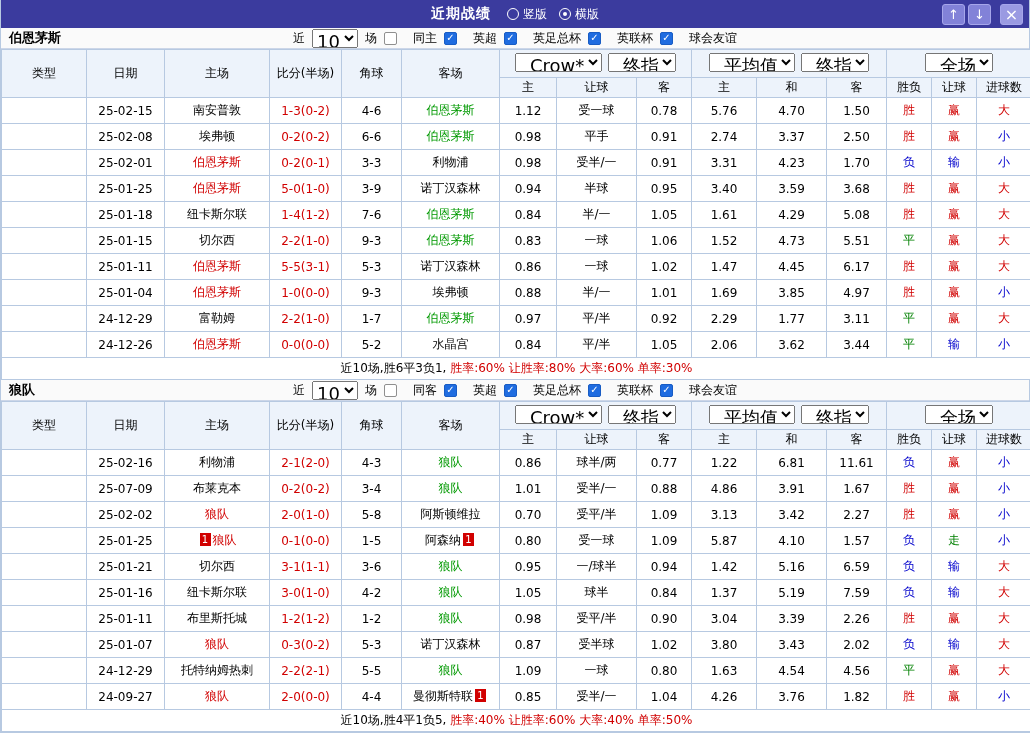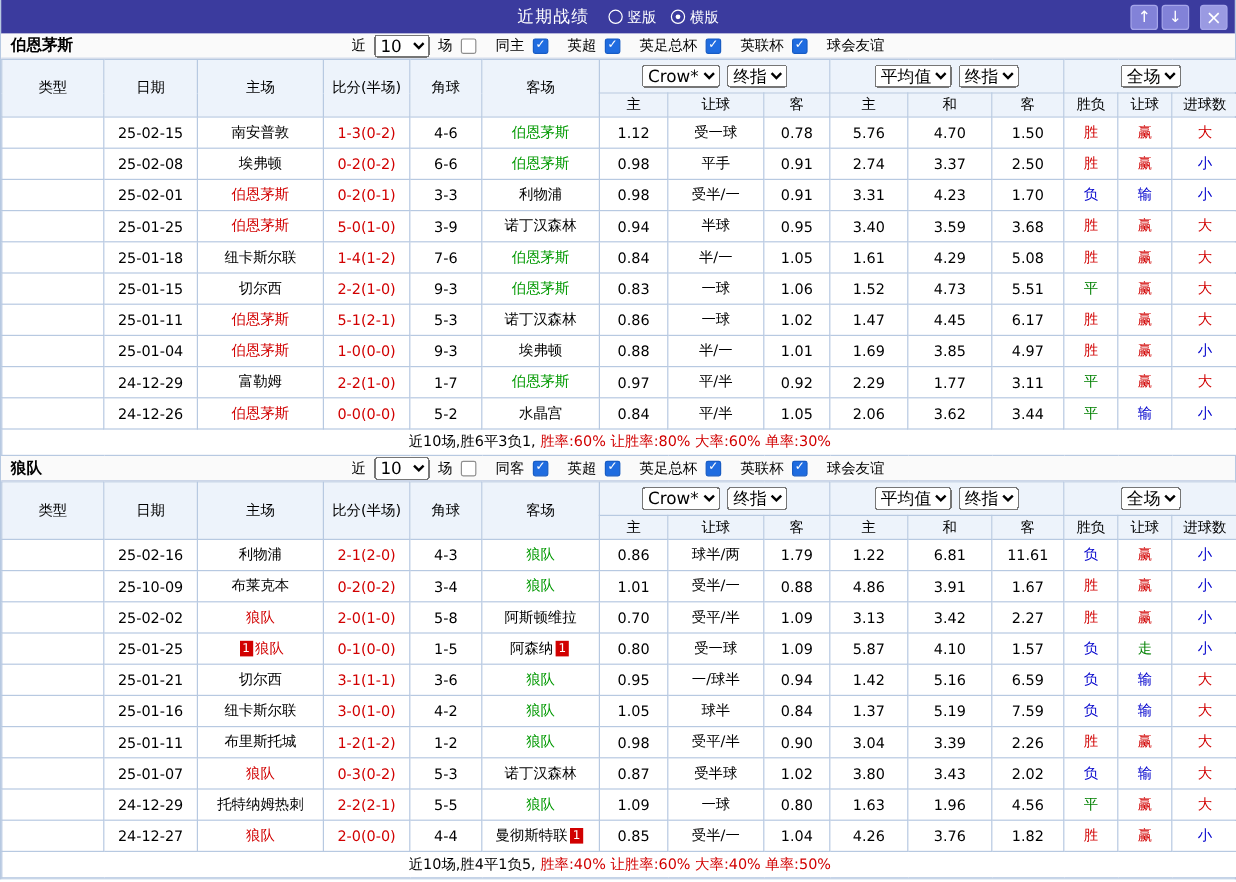--- a/index.html
+++ b/index.html
@@ -17,21 +17,21 @@
   .topbar {
     height:28px; background:#3b3b9e; color:#fff;
     display:flex; align-items:center; position:relative;
   }
   .tb-center {
     position:absolute; left:0; right:0;
     display:flex; justify-content:center; align-items:center; gap:16px;
     pointer-events:none;
   }
   .tb-center * { pointer-events:auto; }
-  .tb-title { font-weight:normal; font-size:14px; letter-spacing:1px; }
+  .tb-title { font-weight:bold; font-size:14px; letter-spacing:1px; }
   .radio { display:inline-flex; align-items:center; gap:4px; cursor:pointer; font-size:12px; }
   .ring {
     width:12px; height:12px; border:1px solid #fff; border-radius:50%;
     display:inline-block; position:relative; background:transparent;
   }
   .ring.sel::after {
     content:""; position:absolute; left:3px; top:3px;
     width:4px; height:4px; border-radius:50%; background:#fff;
   }
   .tb-btns { margin-left:auto; display:flex; gap:3px; padding-right:6px; position:relative; z-index:2; }
@@ -52,33 +52,33 @@
     position:absolute; left:0; right:0;
     display:flex; justify-content:center; align-items:center; gap:7px;
   }
   .flt { display:inline-flex; align-items:center; gap:16px; cursor:pointer; }
   .cb {
     width:13px; height:13px; border:1px solid #8f8f8f; background:#fff; border-radius:2px;
     display:inline-flex; align-items:center; justify-content:center;
     font-size:10px; line-height:1; color:#fff;
   }
   .cb.checked { background:#1f6ce0; border-color:#185cc4; }
-  select { font-size:14px; height:19px; font-family:inherit; }
+  select { font-size:18px; height:19px; font-family:inherit; }
   .cnt { width:46px; }
 
   
   table.grid { width:1030px; border-collapse:collapse; table-layout:fixed; }
   .grid th, .grid td {
     border:1px solid #b7c9e1; text-align:center; padding:0 2px;
     overflow:hidden; white-space:nowrap; font-weight:normal;
   }
   .grid thead th { background:#edf3fb; }
   .grid thead tr:first-child th { height:28px; }
   .grid thead tr:nth-child(2) th { height:20px; }
-  .selcell select { margin:0 3px; }
+  .selcell select { margin:0 3px;padding-left:10px; }
   .grid tbody td { height:26px; background:#fff; }
   .lg { color:#fff; }
   .lg-red { background:#e2231a; }
   .lg-blue { background:#0000cc; }
   .score { color:#d10000; }
   .hl-home { color:#d10000; }
   .hl-away { color:#009900; }
   .t-red { color:#d10000; }
   .t-blue { color:#0000cc; }
   .t-green { color:#008000; }
@@ -288,21 +288,21 @@
               <td>4.73</td>
               <td>5.51</td>
               <td class="t-green">平</td>
               <td class="t-red">赢</td>
               <td class="t-red">大</td>
             </tr>
             <tr>
               <td class="lg lg-blue">英足总杯</td>
               <td>25-01-11</td>
               <td class="hl-home"><span>伯恩茅斯</span></td>
-              <td class="score">5-1(2-1)</td>
+              <td class="score">5-5(3-1)</td>
               <td>5-3</td>
               <td><span>诺丁汉森林</span></td>
               <td>0.86</td>
               <td>一球</td>
               <td>1.02</td>
               <td>1.47</td>
               <td>4.45</td>
               <td>6.17</td>
               <td class="t-red">胜</td>
               <td class="t-red">赢</td>
@@ -447,31 +447,31 @@
       <tbody>
             <tr>
               <td class="lg lg-red">英超</td>
               <td>25-02-16</td>
               <td><span>利物浦</span></td>
               <td class="score">2-1(2-0)</td>
               <td>4-3</td>
               <td class="hl-away"><span>狼队</span></td>
               <td>0.86</td>
               <td>球半/两</td>
-              <td>1.79</td>
+              <td>0.77</td>
               <td>1.22</td>
               <td>6.81</td>
               <td>11.61</td>
               <td class="t-blue">负</td>
               <td class="t-red">赢</td>
               <td class="t-blue">小</td>
             </tr>
             <tr>
               <td class="lg lg-blue">英足总杯</td>
-              <td>25-10-09</td>
+              <td>25-07-09</td>
               <td><span>布莱克本</span></td>
               <td class="score">0-2(0-2)</td>
               <td>3-4</td>
               <td class="hl-away"><span>狼队</span></td>
               <td>1.01</td>
               <td>受半/一</td>
               <td>0.88</td>
               <td>4.86</td>
               <td>3.91</td>
               <td>1.67</td>
@@ -585,29 +585,29 @@
               <td class="lg lg-red">英超</td>
               <td>24-12-29</td>
               <td><span>托特纳姆热刺</span></td>
               <td class="score">2-2(2-1)</td>
               <td>5-5</td>
               <td class="hl-away"><span>狼队</span></td>
               <td>1.09</td>
               <td>一球</td>
               <td>0.80</td>
               <td>1.63</td>
-              <td>1.96</td>
+              <td>4.54</td>
               <td>4.56</td>
               <td class="t-green">平</td>
               <td class="t-red">赢</td>
               <td class="t-red">大</td>
             </tr>
             <tr>
               <td class="lg lg-red">英超</td>
-              <td>24-12-27</td>
+              <td>24-09-27</td>
               <td class="hl-home"><span>狼队</span></td>
               <td class="score">2-0(0-0)</td>
               <td>4-4</td>
               <td><span>曼彻斯特联</span><span class="card">1</span></td>
               <td>0.85</td>
               <td>受半/一</td>
               <td>1.04</td>
               <td>4.26</td>
               <td>3.76</td>
               <td>1.82</td>

